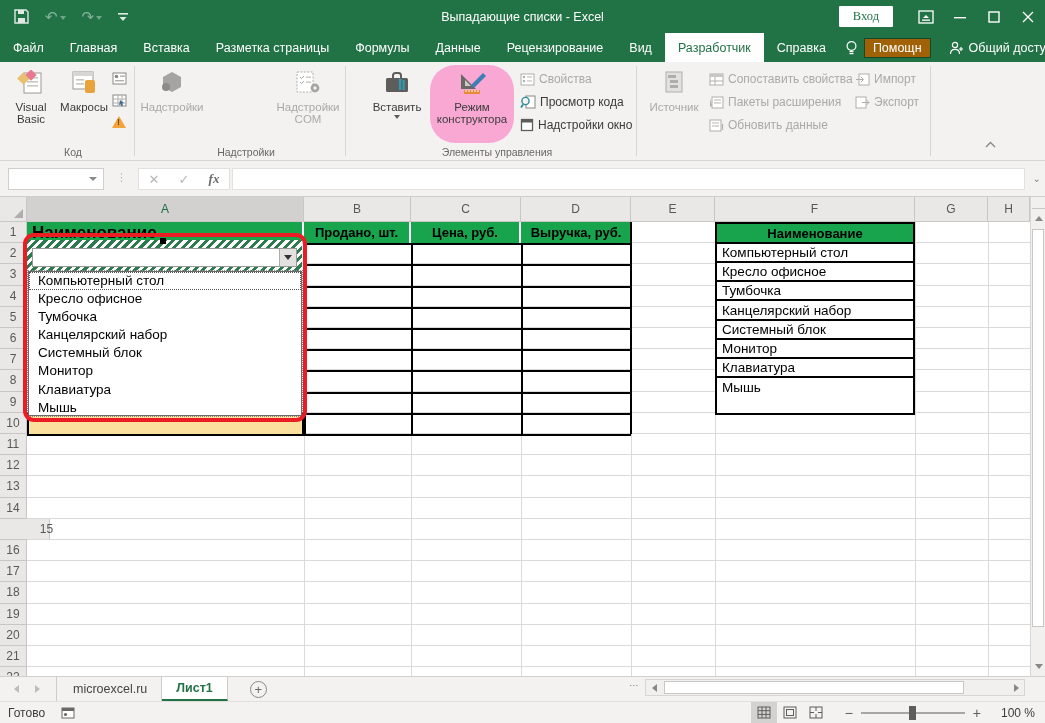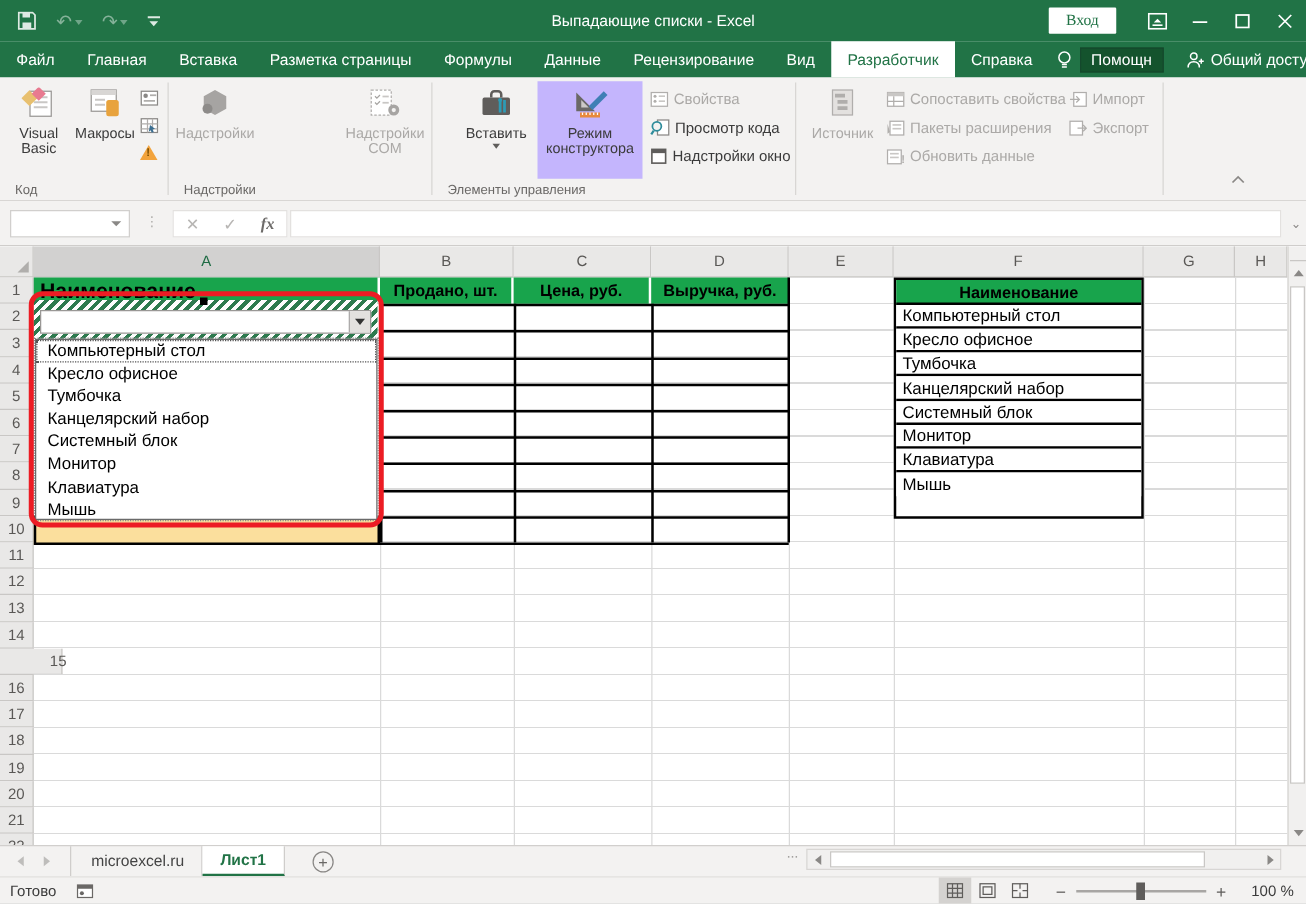--- a/index.html
+++ b/index.html
@@ -16,32 +16,32 @@
   .tbright{margin-left:auto;display:flex;align-items:center;font-family:Liberation Serif, serif;}
   .signin{background:#fff;color:#217346;font-size:12.5px;padding:3px 14px;border-radius:1px;margin-right:16px;cursor:default;}
   .winbtn{width:34px;height:33px;display:flex;align-items:center;justify-content:center;}
   .winbtn svg{display:block;}
 
   
   .tabrow{position:absolute;top:33px;left:0;width:100%;height:29px;background:#217346;display:flex;align-items:stretch;color:#fff;font-size:12.5px;}
   .tab{padding:0 13px;display:flex;align-items:center;white-space:nowrap;}
   .tab.active{background:#fff;color:#217346;}
   .assist{display:flex;align-items:center;gap:6px;margin-left:6px;}
-  .assist-box{background:#14532d;border:1px solid #14482c;padding:2px 8px;font-size:12.5px;}
+  .assist-box{background:#a16207;border:1px solid #14482c;padding:2px 8px;font-size:12.5px;}
   .share{display:flex;align-items:center;gap:5px;margin:0 14px 0 18px;font-size:12.5px;white-space:nowrap;}
 
   
   .ribbon{position:absolute;top:62px;left:0;width:100%;height:99px;background:#f3f2f1;border-bottom:1px solid #d8d6d4;font-size:11.5px;color:#3b3b3b;}
   .rsep{position:absolute;top:4px;bottom:4px;width:1px;background:#d8d6d4;}
-  .grouplabel{position:absolute;bottom:3px;left:0;right:0;text-align:left;font-size:10.5px;color:#6a6866;padding-left:12px;}
+  .grouplabel{position:absolute;bottom:3px;left:0;right:0;text-align:center;font-size:10.5px;color:#6a6866;padding-left:12px;}
   .rgroup{position:absolute;top:0;height:99px;}
   .rbtn{position:absolute;top:3px;display:flex;flex-direction:column;align-items:center;text-align:center;line-height:12px;padding-top:3px;height:78px;}
   .rbtn .ricon{height:30px;display:flex;align-items:center;justify-content:center;margin-bottom:3px;}
   .rbtn.disabled{color:#aba9a7;}
-  .rbtn.activebtn{background:#c4b5fd;}
+  .rbtn.activebtn{background:#f9a8d4;border-radius:25px;}
   .srow{position:absolute;display:flex;align-items:center;gap:4px;font-size:12px;white-space:nowrap;height:20px;}
   .srow.disabled{color:#aba9a7;}
   .dropcaret{width:0;height:0;border-left:3.5px solid transparent;border-right:3.5px solid transparent;border-top:4px solid #5f5d5b;margin-top:2px;}
   .warn{width:0;height:0;border-left:7px solid transparent;border-right:7px solid transparent;border-bottom:12px solid #f2a33c;position:relative;}
   .warn:after{content:"!";position:absolute;left:-2px;top:1px;font-size:9px;font-weight:bold;color:#7a4d00;}
 
   
   .fbar{position:absolute;top:161px;left:0;width:100%;height:36px;background:#f3f2f1;border-bottom:1px solid #cfcdcb;}
   .namebox{position:absolute;left:8px;top:7px;width:96px;height:22px;background:#fff;border:1px solid #d1cfcd;display:flex;align-items:center;}
   .namebox .nbcaret{margin-left:auto;margin-right:6px;width:0;height:0;border-left:4px solid transparent;border-right:4px solid transparent;border-top:4.5px solid #8a8886;}

